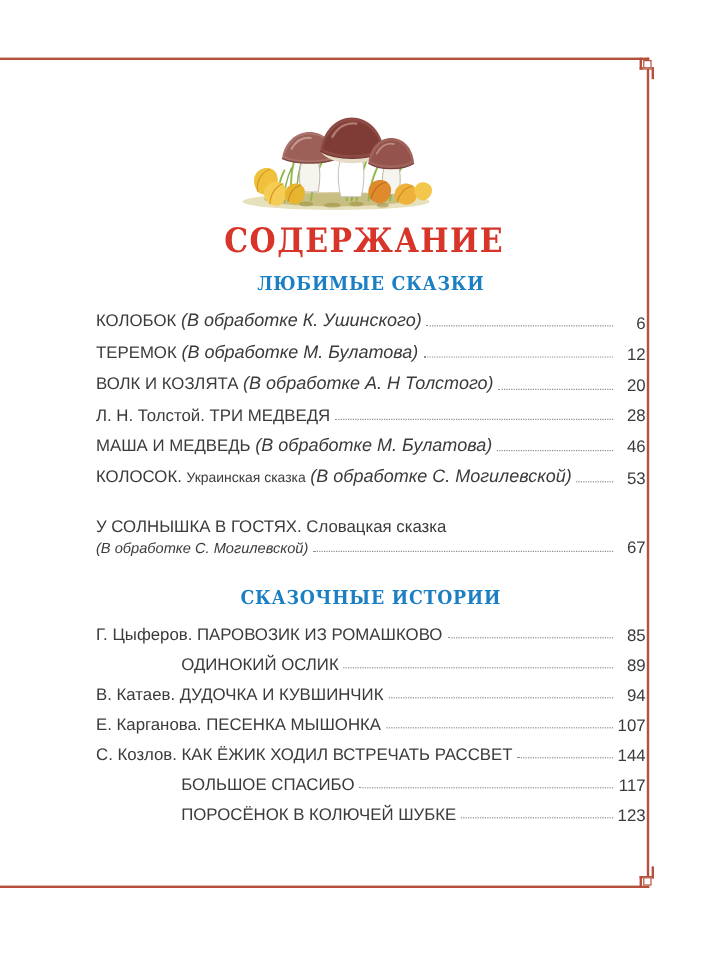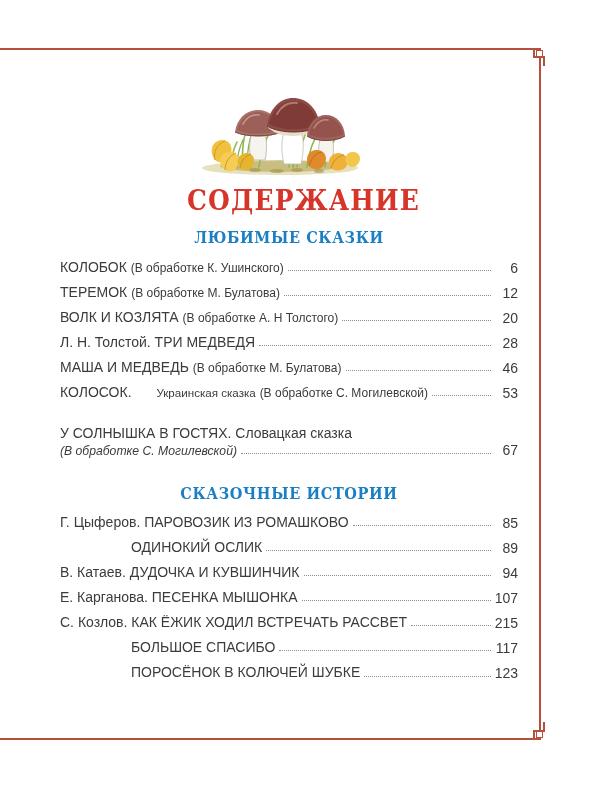--- a/index.html
+++ b/index.html
@@ -92,44 +92,44 @@
     letter-spacing: 0.6px;
     color: #1b7fc4;
     transform: scaleY(1.1);
   }
   #section-1-head { margin: 0 0 14px 0; }
   #section-2-head { margin: 26px 0 13px 0; }
 
   
   #toc {
     position: absolute;
-    left: 60px;
+    left: 80px;
     top: 228px;
     width: 458px;
   }
   .entry {
     display: flex;
     align-items: flex-end;
     color: #3b3b3b;
     margin-bottom: 8.5px;
   }
   .entry.indent .etext { padding-left: 71px; text-align: right; }
   .entry.two-line { display: block; margin-bottom: 9px; margin-top: 24px; }
 
   .etext {
     font-size: 14px;
     line-height: 1.18;
     white-space: nowrap;
   }
   .etext .ann {
-    font-size: 12px;
+    font-style: italic;
+    font-size: 15px;
   }
   .etext .sub {
     font-size: 11.6px;
-    margin-left: 21px;
   }
 
   .leader {
     flex: 1 1 auto;
     border-bottom: 1.3px dotted #8d8d8d;
     margin: 0 3px 4.5px 4px;
     min-width: 10px;
     height: 1px;
   }
   .pageno {
@@ -340,21 +340,21 @@
     </span>
     <span class="leader"></span>
     <span class="pageno">107</span>
   </div>
 
   <div class="entry">
     <span class="etext">
       <span>С. Козлов. КАК ЁЖИК ХОДИЛ ВСТРЕЧАТЬ РАССВЕТ</span>
     </span>
     <span class="leader"></span>
-    <span class="pageno">215</span>
+    <span class="pageno">144</span>
   </div>
 
   <div class="entry indent">
     <span class="etext">
       <span>БОЛЬШОЕ СПАСИБО</span>
     </span>
     <span class="leader"></span>
     <span class="pageno">117</span>
   </div>
 

